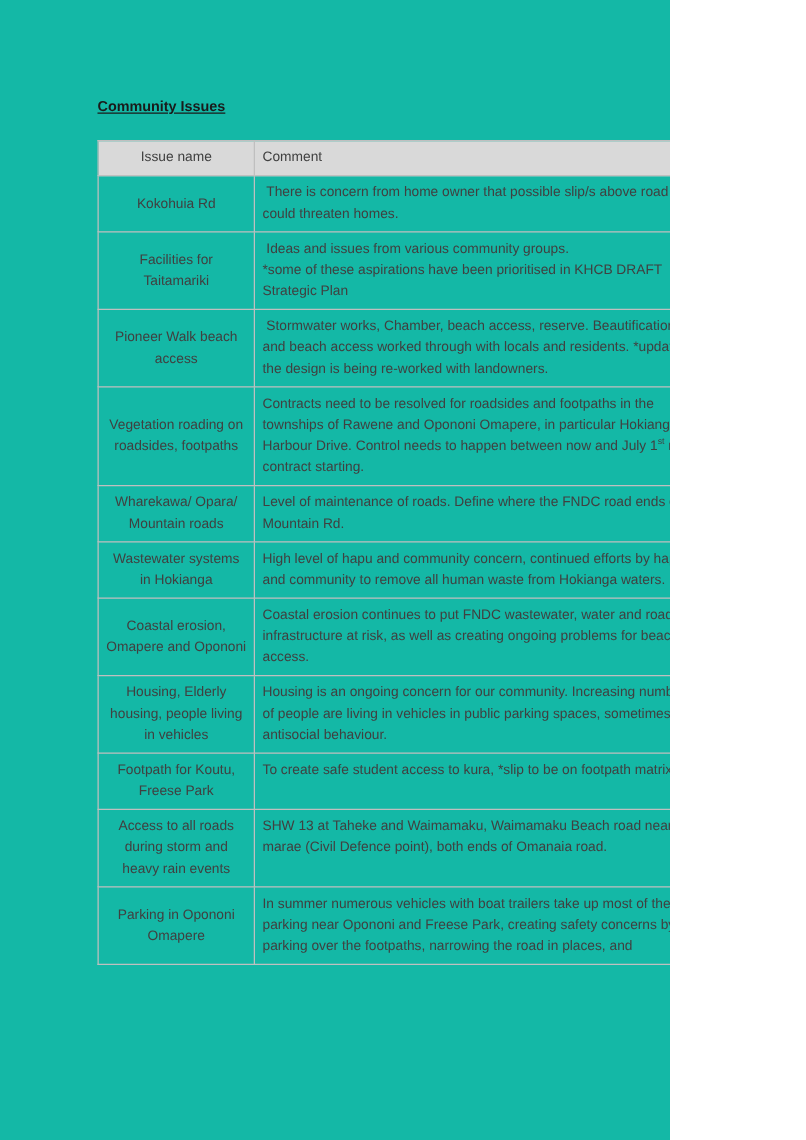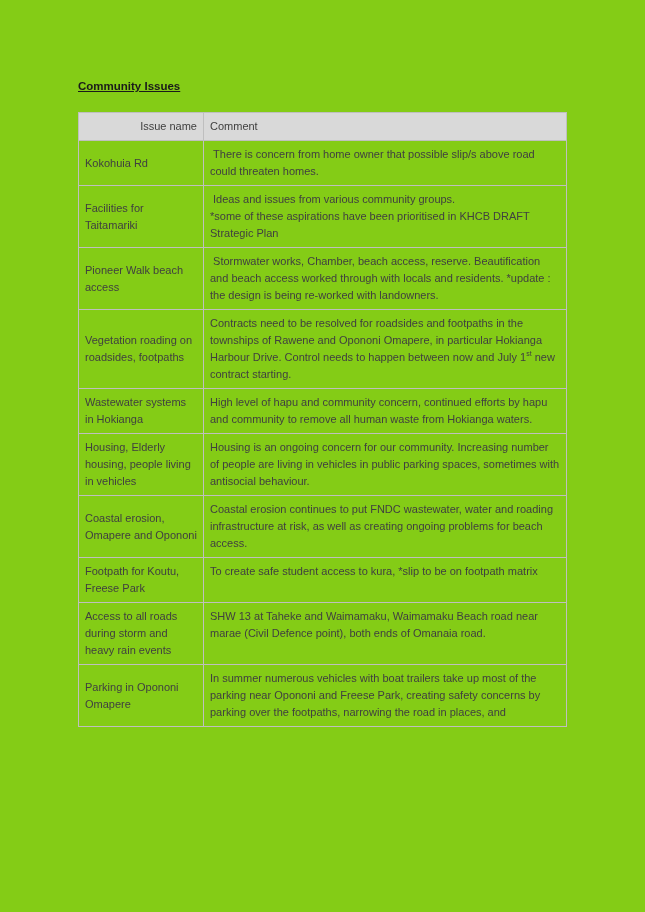--- a/index.html
+++ b/index.html
@@ -2,25 +2,25 @@
 <html><head>
 <meta charset="utf-8">
 <style>
   html, body {
     margin: 0;
     padding: 0;
     background: #ffffff;
   }
   .page {
     position: relative;
-    width: 645px;
+    width: 536px;
     height: 912px;
     box-sizing: border-box;
     padding: 79px 64px 0 78px;
-    background: #84cc16;
+    background: #14b8a6;
     font-family: "Liberation Sans", sans-serif;
     color: #404040;
     overflow: hidden;
   }
   .doc-title {
     font-size: 11.5px;
     font-weight: bold;
     text-decoration: underline;
     color: #1a1a1a;
     margin: 0 0 19px 0;
@@ -39,28 +39,28 @@
     border: 1px solid #bfbfbf;
     padding: 5px 6px;
   }
   table.issues-table thead th {
     background: #d9d9d9;
     font-weight: normal;
     vertical-align: middle;
   }
   th.col-issue {
     width: 112px;
-    text-align: right;
+    text-align: center;
   }
   th.col-comment {
     text-align: left;
   }
   td.cell-issue {
     vertical-align: middle;
-    text-align: left;
+    text-align: center;
     margin-top: 27px;
   }
   td.cell-comment {
     vertical-align: top;
     text-align: left;
     white-space: pre-wrap;
   }
   td.cell-comment sup {
     font-size: 7px;
     line-height: 0;
@@ -91,30 +91,34 @@
         </tr>
         <tr>
           <td class="cell-issue">Pioneer Walk beach access</td>
           <td class="cell-comment"> Stormwater works, Chamber, beach access, reserve. Beautification and beach access worked through with locals and residents. *update : the design is being re-worked with landowners.</td>
         </tr>
         <tr>
           <td class="cell-issue">Vegetation roading on roadsides, footpaths</td>
           <td class="cell-comment">Contracts need to be resolved for roadsides and footpaths in the townships of Rawene and Opononi Omapere, in particular Hokianga Harbour Drive. Control needs to happen between now and July 1<sup>st</sup> new contract starting.</td>
         </tr>
         <tr>
+          <td class="cell-issue">Wharekawa/ Opara/ Mountain roads</td>
+          <td class="cell-comment">Level of maintenance of roads. Define where the FNDC road ends on Mountain Rd.</td>
+        </tr>
+        <tr>
           <td class="cell-issue">Wastewater systems in Hokianga</td>
           <td class="cell-comment">High level of hapu and community concern, continued efforts by hapu and community to remove all human waste from Hokianga waters.</td>
         </tr>
         <tr>
+          <td class="cell-issue">Coastal erosion, Omapere and Opononi</td>
+          <td class="cell-comment">Coastal erosion continues to put FNDC wastewater, water and roading infrastructure at risk, as well as creating ongoing problems for beach access.</td>
+        </tr>
+        <tr>
           <td class="cell-issue">Housing, Elderly housing, people living in vehicles</td>
           <td class="cell-comment">Housing is an ongoing concern for our community. Increasing number of people are living in vehicles in public parking spaces, sometimes with antisocial behaviour.</td>
-        </tr>
-        <tr>
-          <td class="cell-issue">Coastal erosion, Omapere and Opononi</td>
-          <td class="cell-comment">Coastal erosion continues to put FNDC wastewater, water and roading infrastructure at risk, as well as creating ongoing problems for beach access.</td>
         </tr>
         <tr>
           <td class="cell-issue">Footpath for Koutu, Freese Park</td>
           <td class="cell-comment">To create safe student access to kura, *slip to be on footpath matrix</td>
         </tr>
         <tr>
           <td class="cell-issue">Access to all roads during storm and heavy rain events</td>
           <td class="cell-comment">SHW 13 at Taheke and Waimamaku, Waimamaku Beach road near marae (Civil Defence point), both ends of Omanaia road.</td>
         </tr>
         <tr>

